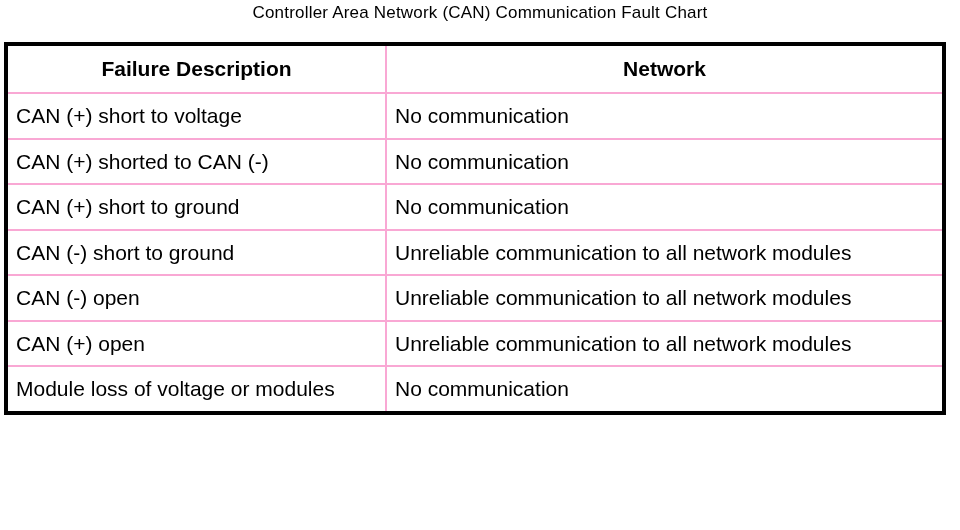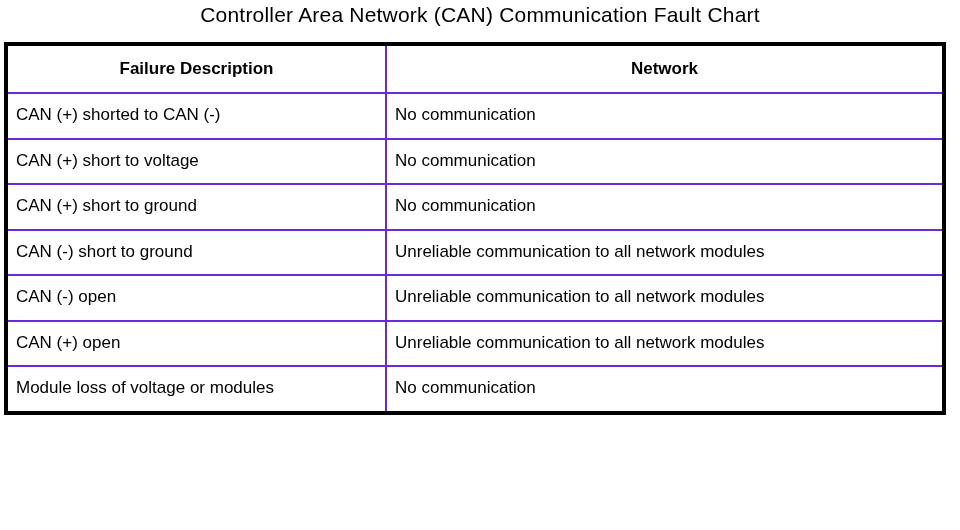--- a/index.html
+++ b/index.html
@@ -15,39 +15,39 @@
     color: #000000;
     font-family: "Liberation Sans", sans-serif;
     overflow: hidden;
   }
   .chart-title {
     position: absolute;
     top: 3px;
     left: 0;
     width: 100%;
     text-align: center;
-    font-size: 21px;
+    font-size: 17px;
     font-weight: 400;
     letter-spacing: 0.2px;
     color: #000000;
   }
   table.fault-table {
     position: absolute;
     left: 4px;
     top: 42px;
     width: 942px;
     border-collapse: collapse;
     table-layout: fixed;
     border: 4px solid #000000;
   }
   table.fault-table col.col-failure { width: 380px; }
   table.fault-table th,
   table.fault-table td {
-    border: 2px solid #6d28d9;
-    font-size: 17px;
+    border: 2px solid #f9a8d4;
+    font-size: 21px;
     line-height: 1.1;
     vertical-align: middle;
     background: #ffffff;
     overflow: hidden;
     white-space: nowrap;
   }
   table.fault-table th {
     height: 46px;
     font-weight: 700;
     text-align: center;
@@ -73,25 +73,25 @@
       <col class="col-symptom">
     </colgroup>
     <thead>
       <tr>
         <th>Failure Description</th>
         <th>Network</th>
       </tr>
     </thead>
     <tbody>
       <tr>
-        <td>CAN (+) shorted to CAN (-)</td>
+        <td>CAN (+) short to voltage</td>
         <td>No communication</td>
       </tr>
       <tr>
-        <td>CAN (+) short to voltage</td>
+        <td>CAN (+) shorted to CAN (-)</td>
         <td>No communication</td>
       </tr>
       <tr>
         <td>CAN (+) short to ground</td>
         <td>No communication</td>
       </tr>
       <tr>
         <td>CAN (-) short to ground</td>
         <td>Unreliable communication to all network modules</td>
       </tr>

